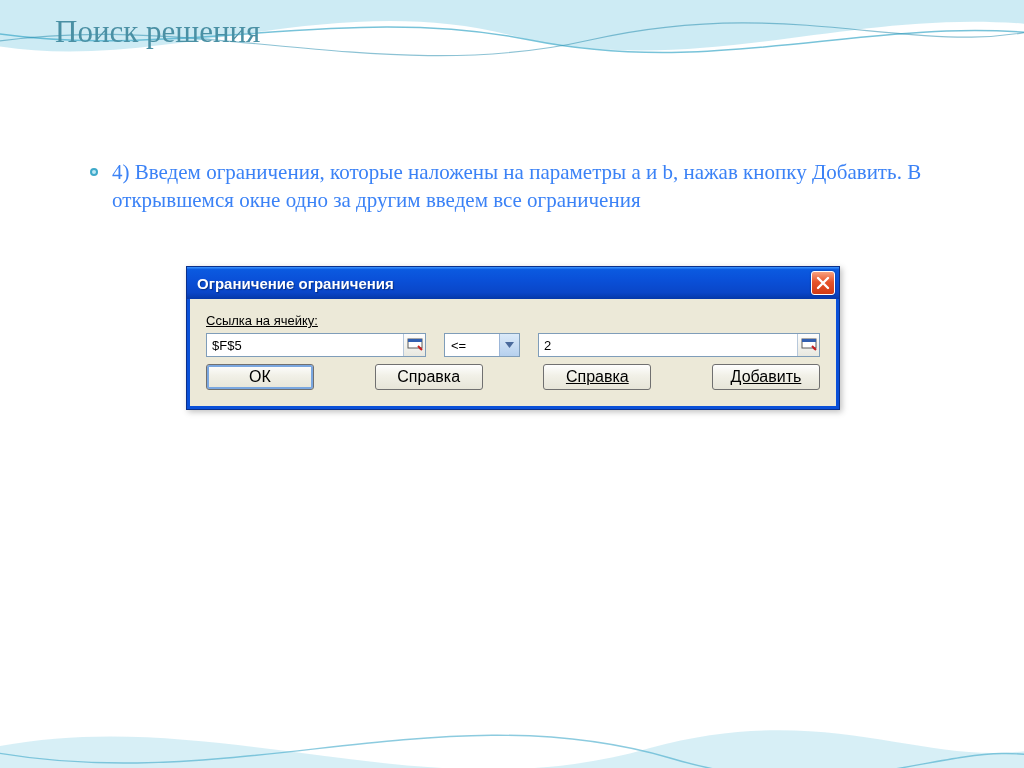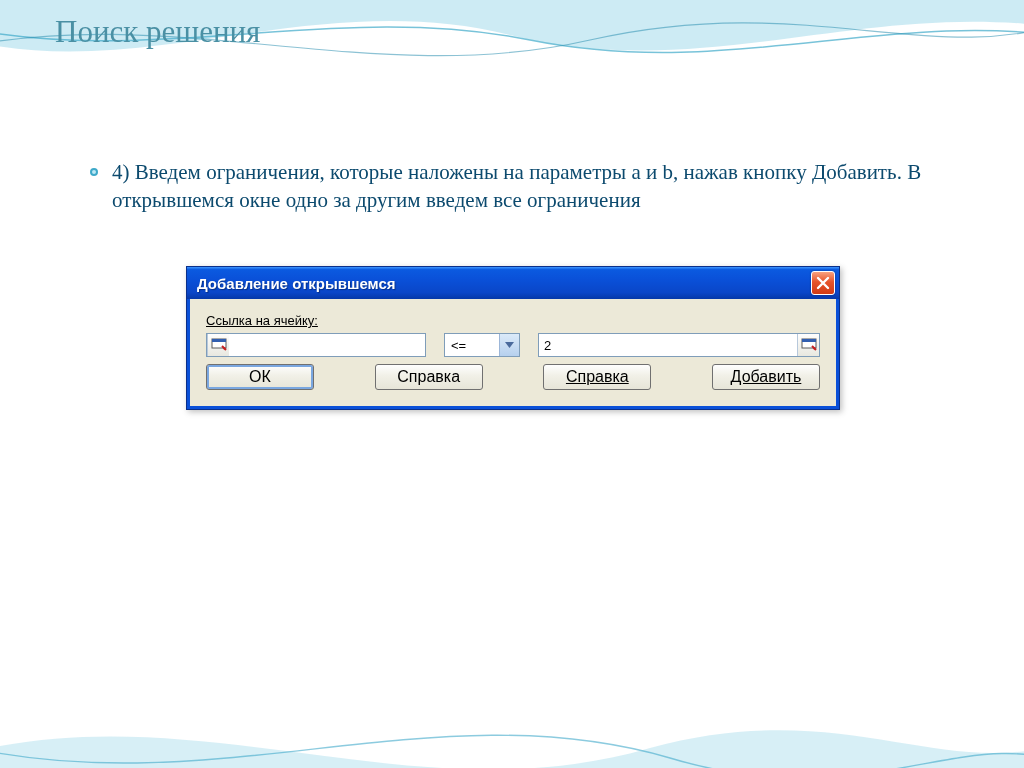--- a/index.html
+++ b/index.html
@@ -38,21 +38,21 @@
   color: #4a90a4;
   font-weight: normal;
 }
 
 .body-text {
   position: absolute;
   top: 158px;
   left: 90px;
   right: 80px;
   font-size: 21px;
-  color: #0c4a6e;
+  color: #3b82f6;
   line-height: 1.35;
 }
 .bullet-row { display: flex; align-items: flex-start; gap: 14px; }
 .bullet {
   width: 8px; height: 8px;
   border-radius: 50%;
   border: 2px solid #3fa9c9;
   background: #bde8f5;
   margin-top: 10px;
   flex-shrink: 0;
@@ -197,32 +197,33 @@
 
 <div class="body-text">
   <div class="bullet-row">
     <div class="bullet"></div>
     <div>4) Введем ограничения, которые наложены на параметры a и b, нажав кнопку Добавить. В открывшемся окне одно за другим введем все ограничения</div>
   </div>
 </div>
 
 <div class="dialog">
   <div class="titlebar">
-    <span class="titlebar-text">Добавление открывшемся</span>
+    <span class="titlebar-text">Ограничение ограничения</span>
     <div class="close-btn">
       <svg viewBox="0 0 14 14">
         <path d="M2,2 L12,12 M12,2 L2,12" stroke="#fff" stroke-width="2.4" stroke-linecap="round"></path>
       </svg>
     </div>
   </div>
   <div class="dialog-body">
     <div class="form-row">
       <div class="form-group group-cell">
         <div class="lbl"><span class="u">Ссылка на ячейку:</span></div>
         <div class="ref-input-wrap">
+          <input class="ref-input" value="$F$5" style="">
           <div class="ref-btn">
             <svg viewBox="0 0 16 14">
               <rect x="1" y="1" width="14" height="9" fill="#fff" stroke="#5a5a5a" stroke-width="1"></rect>
               <rect x="1" y="1" width="14" height="3" fill="#315fb0"></rect>
               <path d="M11,8 L15,12" stroke="#c62020" stroke-width="2"></path>
               <path d="M15,12 L12,11 L14,9 Z" fill="#c62020"></path>
             </svg>
           </div>
         </div>
       </div>

